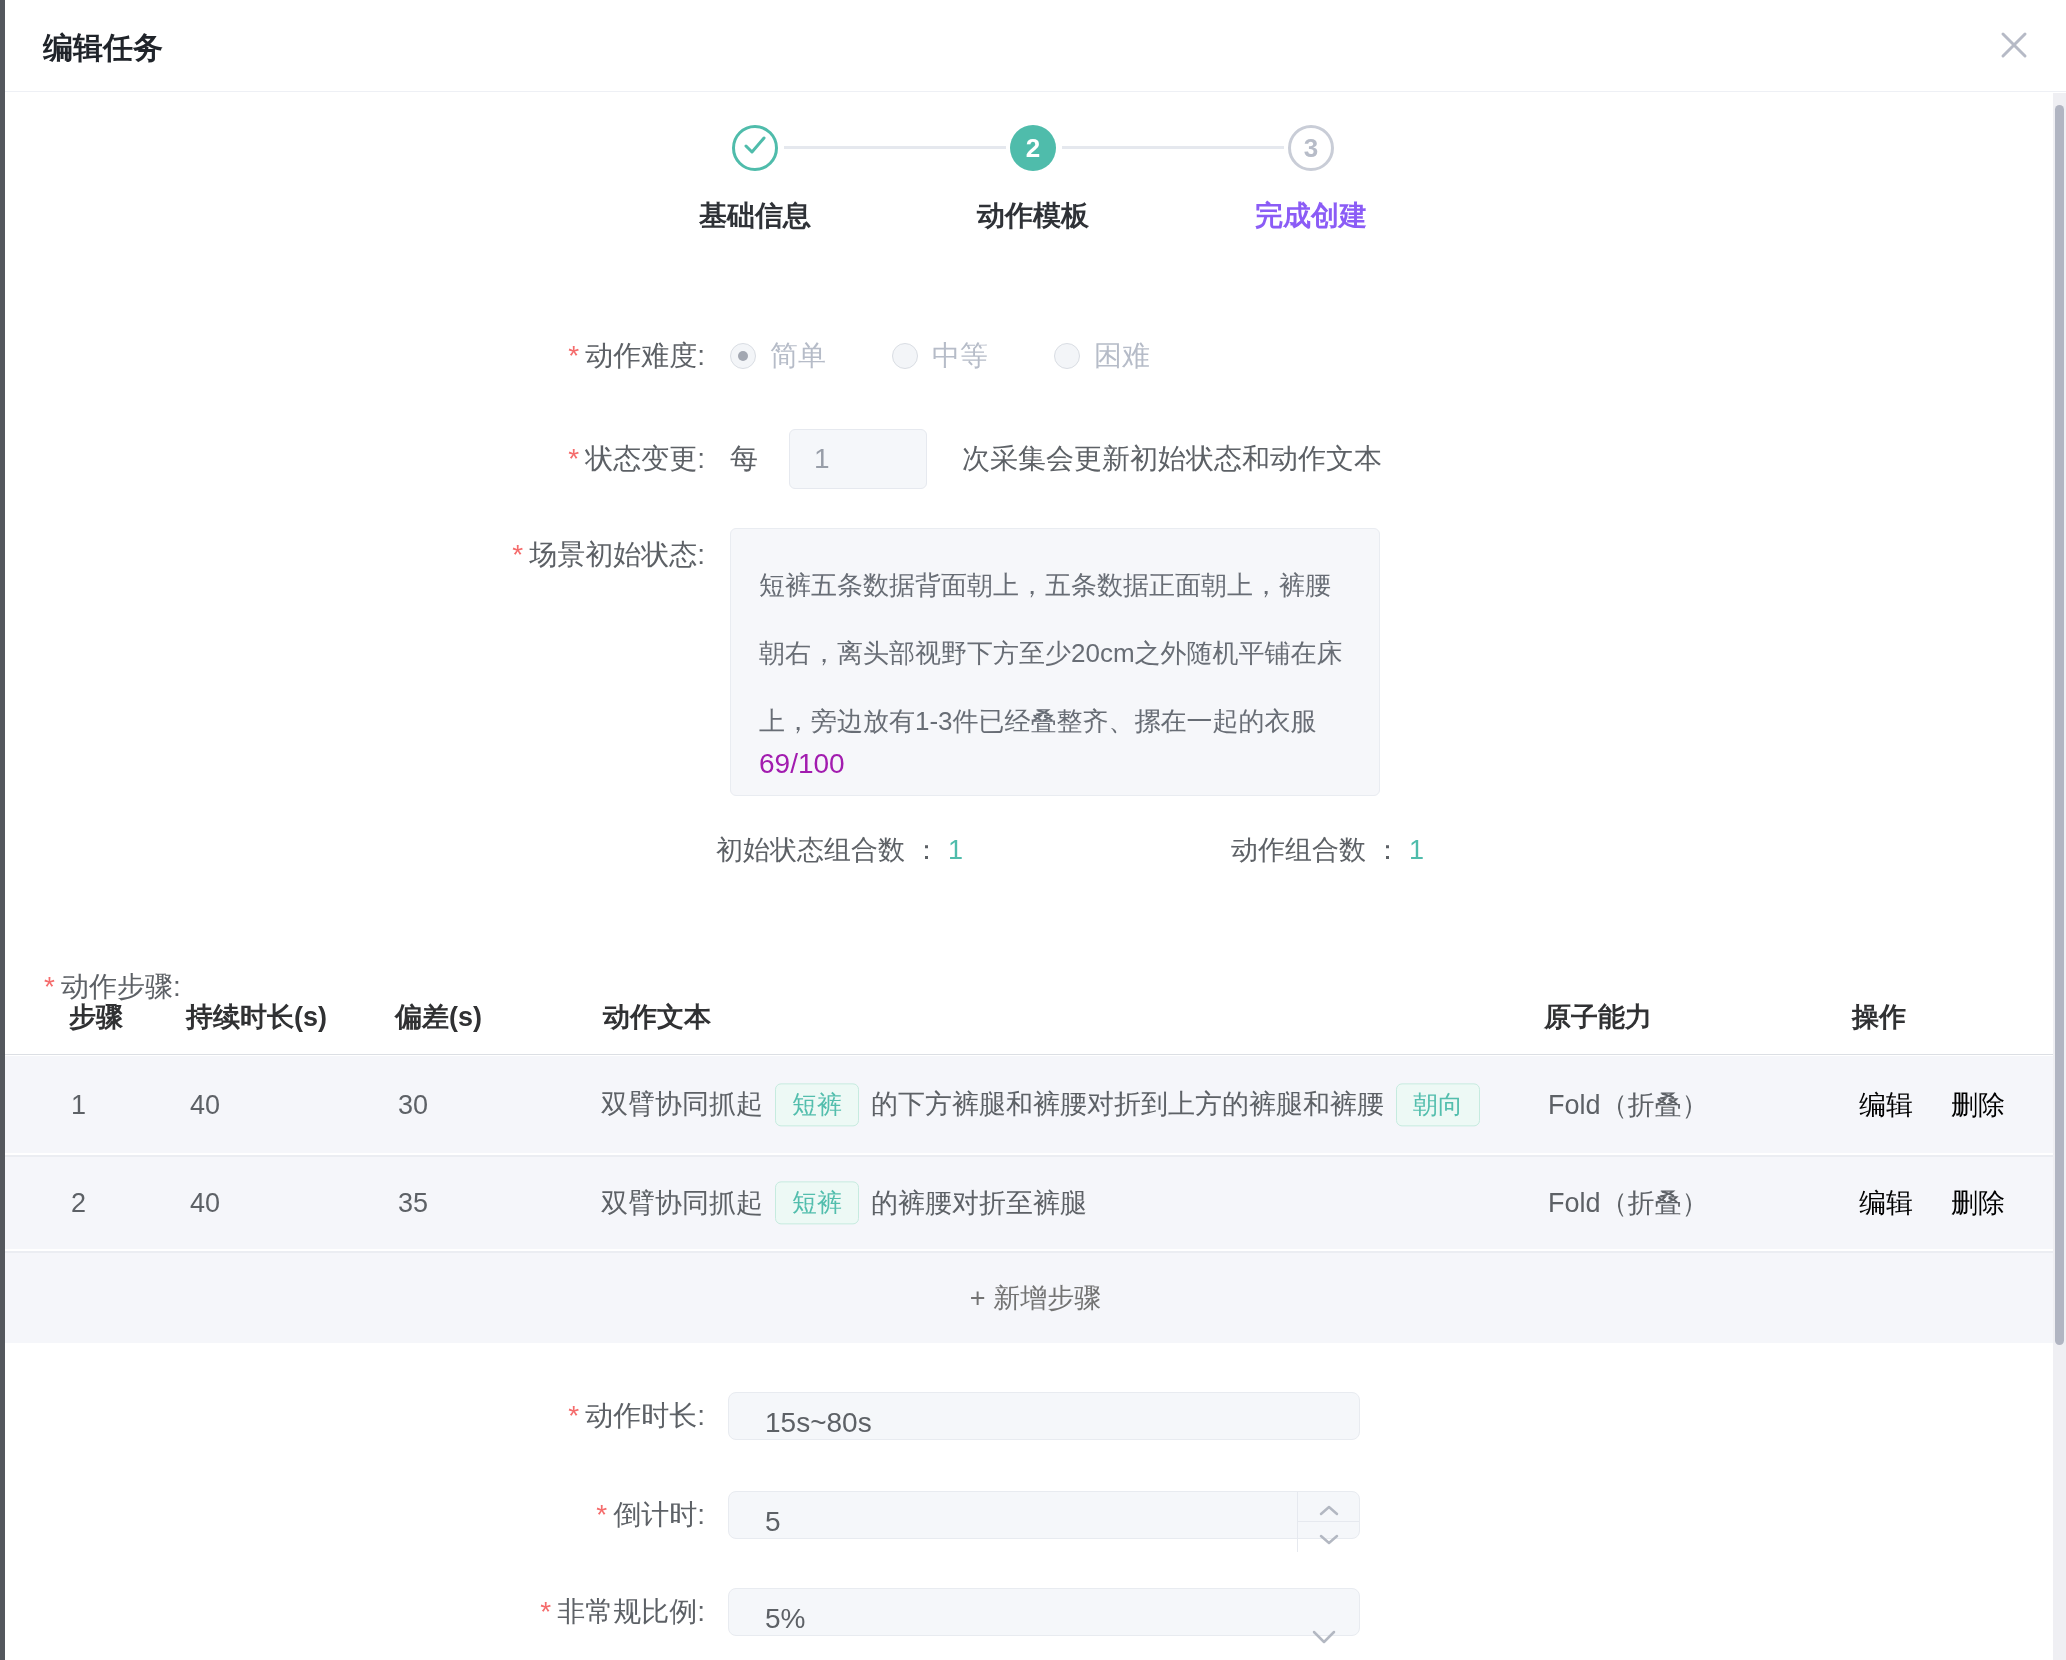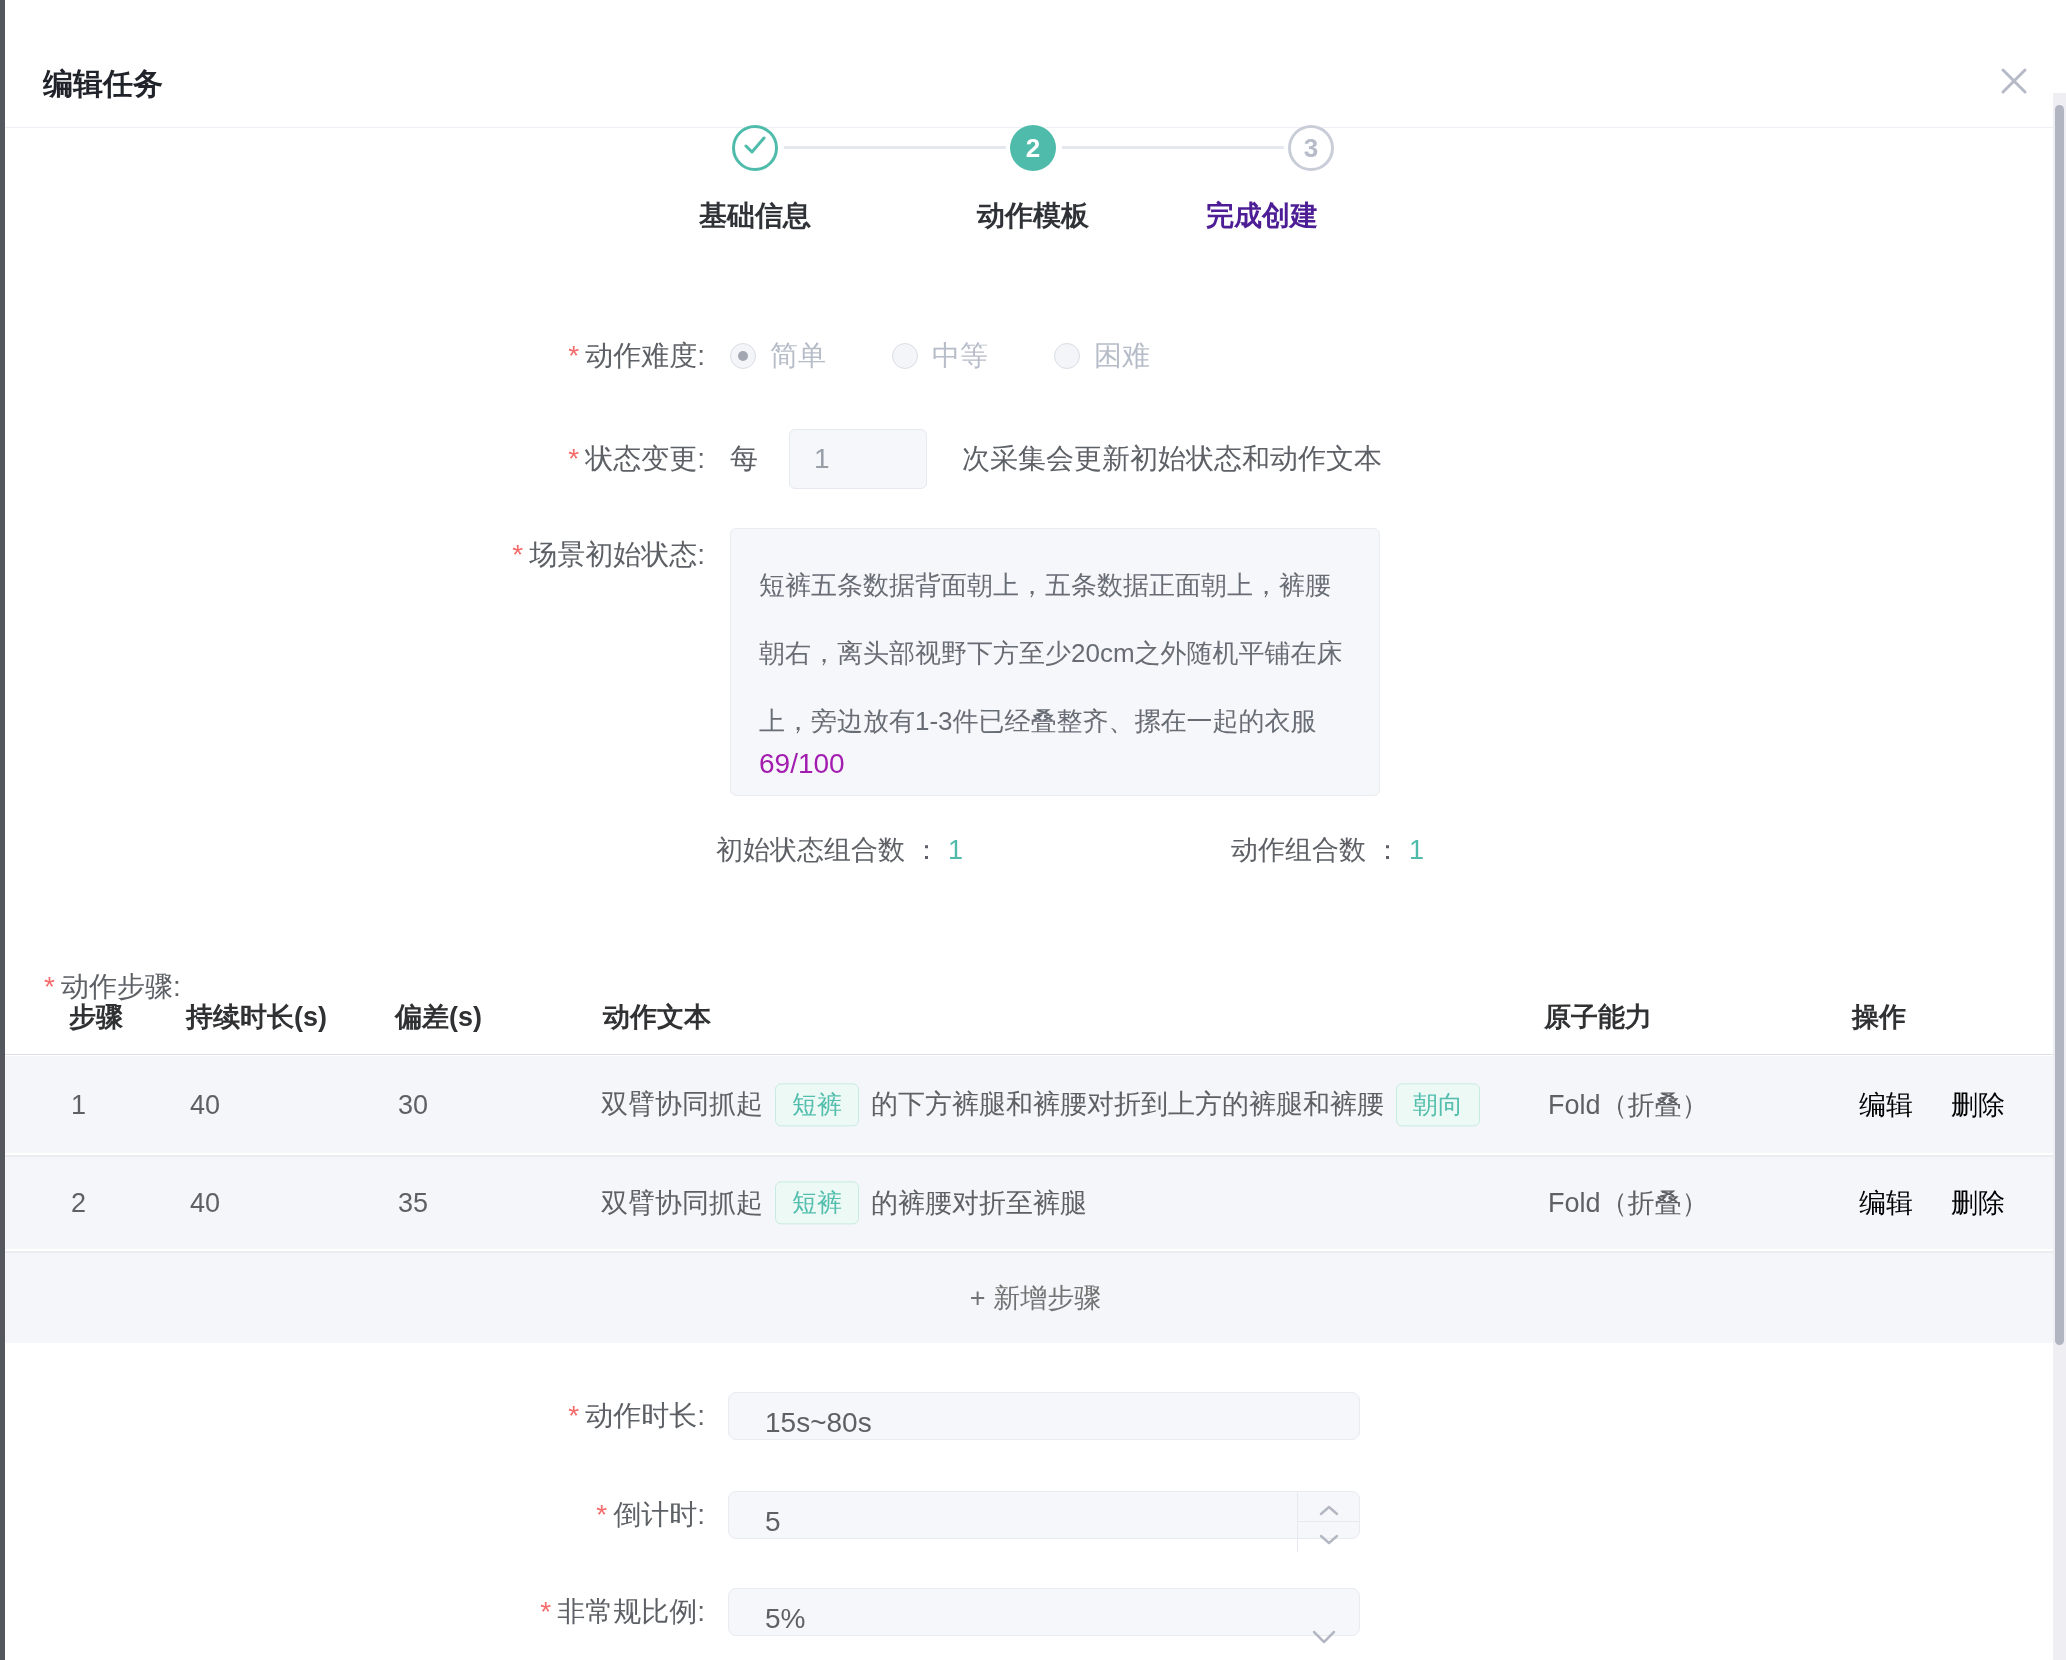--- a/index.html
+++ b/index.html
@@ -7,40 +7,40 @@
               font-family:"Liberation Sans","DejaVu Sans",sans-serif; }
   .page { position:relative; width:2066px; height:1660px; background:#fff; }
 
   .edge-strip { position:absolute; left:0; top:0; width:5px; height:1660px; background:#54575d; z-index:30; }
 
   
   .scrollbar { position:absolute; right:0; top:93px; width:13px; height:1567px; background:#efeff3; z-index:25; }
   .scroll-thumb { position:absolute; right:2px; top:12px; width:9px; height:1240px; border-radius:5px; background:#b1b5c2; }
 
   
-  .dlg-header { position:absolute; left:0; top:0; width:2066px; height:92px; border-bottom:1px solid #eef0f5; background:#fff;margin-top:36px; }
+  .dlg-header { position:absolute; left:0; top:0; width:2066px; height:92px; border-bottom:1px solid #eef0f5; background:#fff; }
   .dlg-title { position:absolute; left:43px; top:28px; font-size:30px; font-weight:bold; color:#20242a; }
   .close-btn { position:absolute; right:30px; top:24px; width:44px; height:44px; cursor:pointer;
                display:flex; align-items:center; justify-content:center; background:none; border:none; }
 
   
   .stepper { position:absolute; left:0; top:92px; width:2066px; height:160px; }
   .step-circle { position:absolute; width:46px; height:46px; border-radius:50%;
                  display:flex; align-items:center; justify-content:center;
                  font-size:26px; font-weight:bold; top:33px; background:#fff; }
   .sc-done    { left:732px; border:3px solid #4fbcab; }
   .sc-active  { left:1010px; background:#4fbcab; color:#fff; }
   .sc-pending { left:1288px; border:3px solid #c9cdd7; color:#b7bcc8; }
   .connector { position:absolute; top:54px; height:3px; background:#e5e8ee; }
   .conn-1 { left:784px; width:222px; }
   .conn-2 { left:1062px; width:222px; }
   .step-label { position:absolute; top:105px; width:240px; text-align:center; font-size:28px; font-weight:bold; }
   .sl-1 { left:635px; color:#2f3237; }
   .sl-2 { left:913px; color:#2f3237; }
-  .sl-3 { left:1142px; color:#4c1d95; }
+  .sl-3 { left:1191px; color:#8b5cf6; }
 
   
   .form-row { position:absolute; left:0; width:2066px; display:flex; align-items:center;gap:7px; }
   .form-label { width:705px; text-align:right; font-size:28px; color:#5d6166; flex:0 0 705px; }
   .req { color:#f56c6c; margin-right:6px; font-size:28px; }
 
   
   .row-difficulty { top:330px; height:52px; }
   .radio-group { display:flex; align-items:center; margin-left:18px; }
   .radio-item { display:flex; align-items:center; margin-right:66px; cursor:pointer; }

